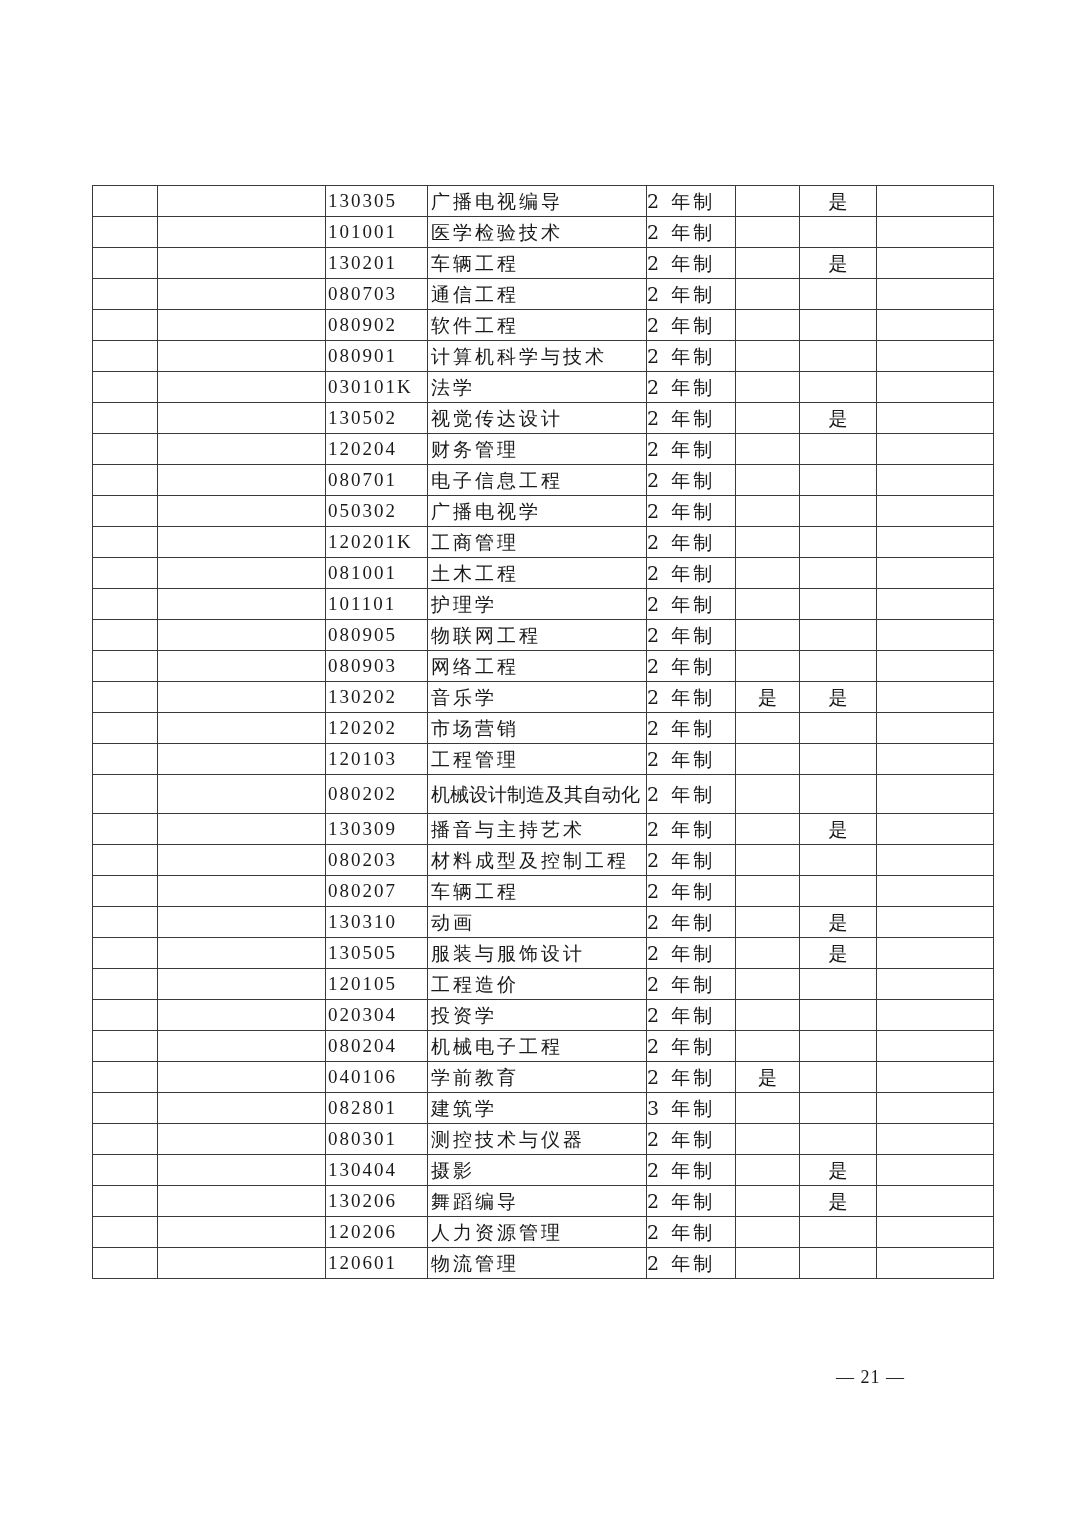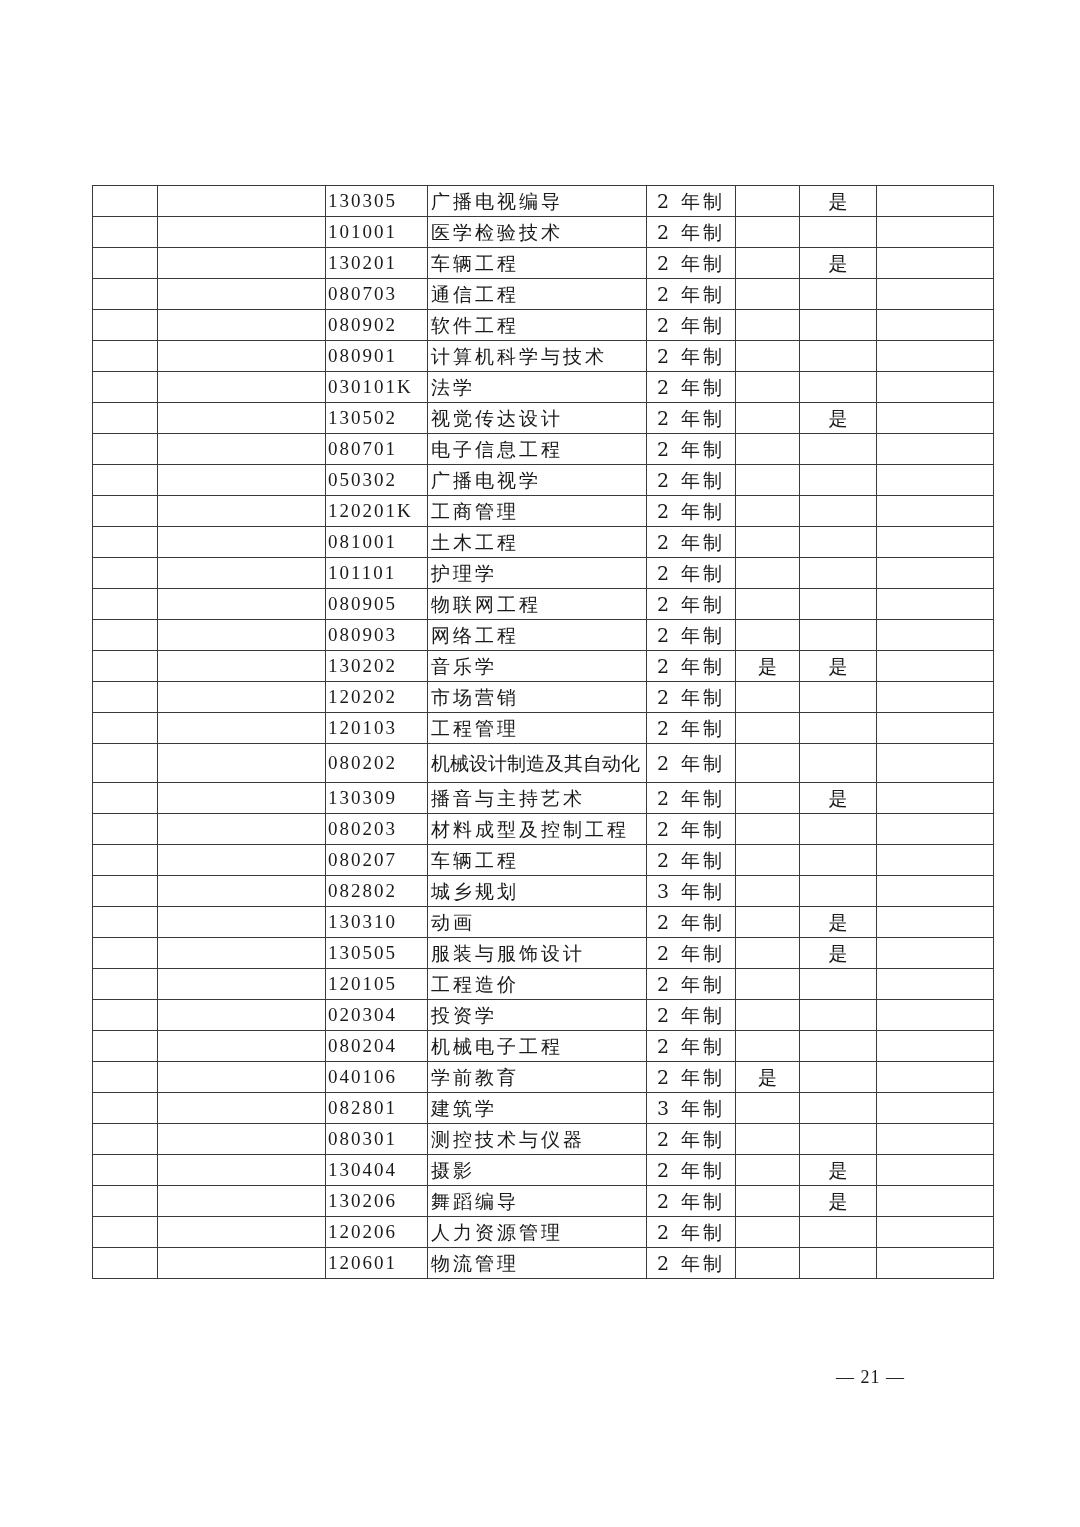--- a/index.html
+++ b/index.html
@@ -6,21 +6,21 @@
   body { width:1080px; height:1527px; position:relative; overflow:hidden;
          font-family: "DejaVu Serif", "Liberation Serif", serif; color:#1a1a1a; }
   #doc-table { position:absolute; left:92px; top:185px; width:901px;
                border-collapse:collapse; table-layout:fixed; }
   #doc-table td { border:1.5px solid #3a3a3a; padding:0; height:30px;
                   font-size:19px; line-height:30px; white-space:nowrap; overflow:hidden; }
   #doc-table tr.tall td { height:38px; line-height:38px; }
   td.code { padding-left:2px !important; letter-spacing:2px; font-family:"Liberation Serif", serif; font-size:20px; }
   td.name { padding-left:3px !important; letter-spacing:3px; }
   td.name.tight { letter-spacing:0px; }
-  td.dur { text-align:center; letter-spacing:3px; }
+  td.dur { text-align:left; letter-spacing:3px; }
   td.flag { text-align:center; }
   .page-num { position:absolute; left:836px; top:1367px; font-size:18px;
               font-family:"Liberation Serif", serif; letter-spacing:1px; }
 </style>
 </head>
 <body>
 
 <table id="doc-table">
   <colgroup>
     <col style="width:65px">
@@ -109,20 +109,30 @@
         <td class="code">130502</td>
         <td class="name">视觉传达设计</td>
         <td class="dur">2 年制</td>
         <td class="flag"></td>
         <td class="flag">是</td>
         <td></td>
       </tr>
       <tr>
         <td></td>
         <td></td>
+        <td class="code">120204</td>
+        <td class="name">财务管理</td>
+        <td class="dur">2 年制</td>
+        <td class="flag"></td>
+        <td class="flag"></td>
+        <td></td>
+      </tr>
+      <tr>
+        <td></td>
+        <td></td>
         <td class="code">080701</td>
         <td class="name">电子信息工程</td>
         <td class="dur">2 年制</td>
         <td class="flag"></td>
         <td class="flag"></td>
         <td></td>
       </tr>
       <tr>
         <td></td>
         <td></td>
@@ -242,30 +252,20 @@
         <td class="flag"></td>
         <td class="flag"></td>
         <td></td>
       </tr>
       <tr>
         <td></td>
         <td></td>
         <td class="code">080207</td>
         <td class="name">车辆工程</td>
         <td class="dur">2 年制</td>
-        <td class="flag"></td>
-        <td class="flag"></td>
-        <td></td>
-      </tr>
-      <tr>
-        <td></td>
-        <td></td>
-        <td class="code">082802</td>
-        <td class="name">城乡规划</td>
-        <td class="dur">3 年制</td>
         <td class="flag"></td>
         <td class="flag"></td>
         <td></td>
       </tr>
       <tr>
         <td></td>
         <td></td>
         <td class="code">130310</td>
         <td class="name">动画</td>
         <td class="dur">2 年制</td>

